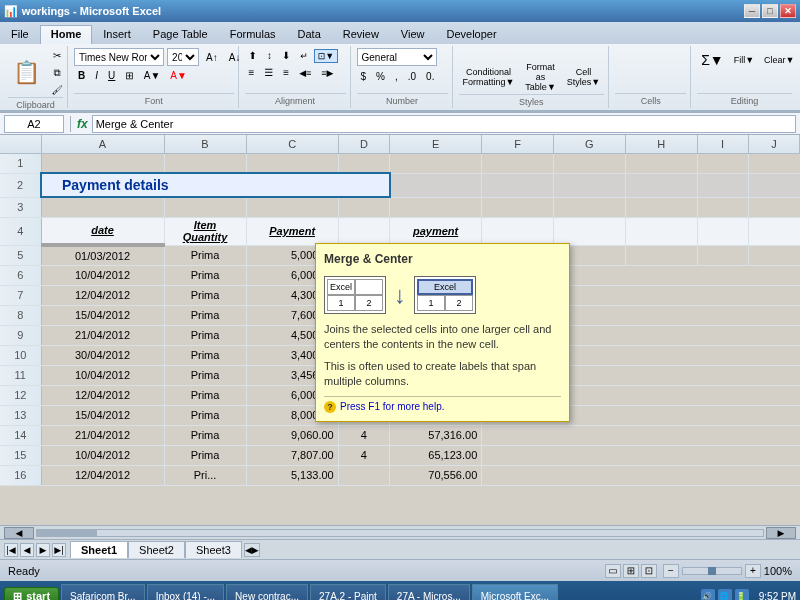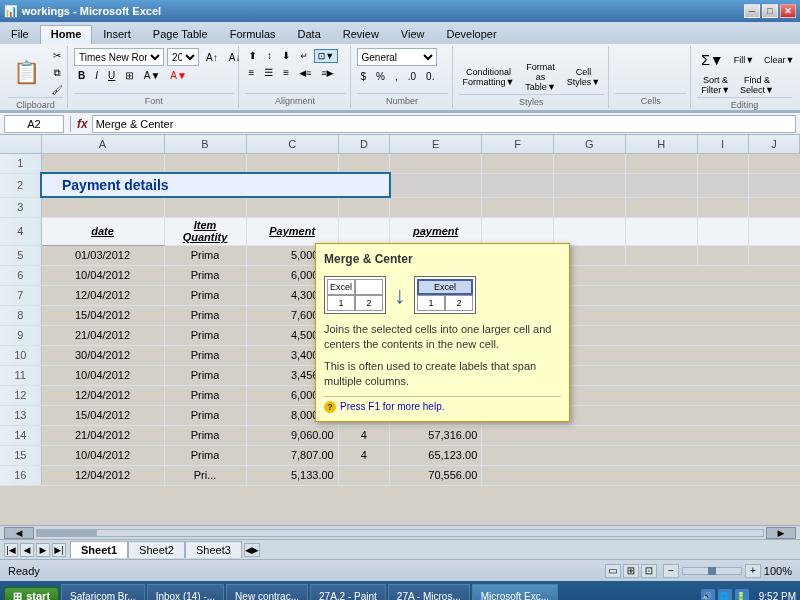--- a/index.html
+++ b/index.html
@@ -120,21 +120,21 @@
       font-size: 11px;
       padding: 0 3px;
       text-align: center;
     }
     .formula-separator {
       width: 1px; height: 16px;
       background: #a0b0c0;
       margin: 0 2px;
     }
     .fx-label {
-      font-size: 12px; color: #7f1d1d; font-style: italic; font-weight: bold;
+      font-size: 12px; color: #15803d; font-style: italic; font-weight: bold;
     }
     .formula-input {
       flex: 1; height: 18px;
       border: 1px solid #a0b0c8;
       background: white;
       font-size: 11px;
       padding: 0 3px;
     }
     .sheet-tab {
       padding: 2px 10px;
@@ -374,24 +374,20 @@
 
     <div class="ribbon-group" style="min-width:80px;">
       <div class="ribbon-group-label">Cells</div>
     </div>
 
     <div class="ribbon-group" style="min-width:100px; border-right:none;">
       <div class="ribbon-row" style="gap:2px; margin-top:2px;">
         <button class="tb-btn" style="font-size:14px;">Σ▼</button>
         <button class="tb-btn" style="font-size:9px;">Fill▼</button>
         <button class="tb-btn" style="font-size:9px;">Clear▼</button>
-      </div>
-      <div class="ribbon-row" style="gap:2px; margin-top:3px;">
-        <button class="tb-btn" style="font-size:9px;">Sort &amp;<br>Filter▼</button>
-        <button class="tb-btn" style="font-size:9px;">Find &amp;<br>Select▼</button>
       </div>
       <div class="ribbon-group-label">Editing</div>
     </div>
   </div>
 </div>
 
 <div class="formula-bar">
   <input class="name-box" type="text" value="A2" style="">
   <span class="formula-separator"></span>
   <span class="fx-label">fx</span>
@@ -453,21 +449,21 @@
           <td style="border-right:1px solid #d8e0e8; border-bottom:1px solid #d8e0e8;"></td>
           <td style="border-right:1px solid #d8e0e8; border-bottom:1px solid #d8e0e8;"></td>
           <td style="border-right:1px solid #d8e0e8; border-bottom:1px solid #d8e0e8;"></td>
           <td style="border-right:1px solid #d8e0e8; border-bottom:1px solid #d8e0e8;"></td>
           <td style="border-right:1px solid #d8e0e8; border-bottom:1px solid #d8e0e8;"></td>
           <td style="border-bottom:1px solid #d8e0e8;"></td>
         </tr>
 
         <tr style="height:28px; background:#f0f4f8;">
           <td style="width:40px; text-align:center; background:linear-gradient(to right,#e8eef4,#dce8f0); border-right:1px solid #b0bcc8; border-bottom:1px solid #d8e0e8; font-size:11px; color:#555;">4</td>
-          <td style="border-right:1px solid #d8e0e8; border-bottom:1px solid #a3a3a3; padding:0 4px; text-align:center; font-weight:bold; font-style:italic; text-decoration:underline;">date</td>
+          <td style="border-right:1px solid #d8e0e8; border-bottom:4px solid #a3a3a3; padding:0 4px; text-align:center; font-weight:bold; font-style:italic; text-decoration:underline;">date</td>
           <td style="border-right:1px solid #d8e0e8; border-bottom:1px solid #d8e0e8; padding:0 4px; text-align:center; font-weight:bold; font-style:italic; text-decoration:underline;">Item<br>Quantity</td>
           <td style="border-right:1px solid #d8e0e8; border-bottom:1px solid #d8e0e8; padding:0 4px; text-align:center; font-weight:bold; font-style:italic; text-decoration:underline;">Payment</td>
           <td style="border-right:1px solid #d8e0e8; border-bottom:1px solid #d8e0e8;"></td>
           <td style="border-right:1px solid #d8e0e8; border-bottom:1px solid #d8e0e8; padding:0 4px; text-align:center; font-weight:bold; font-style:italic; text-decoration:underline;">payment</td>
           <td style="border-right:1px solid #d8e0e8; border-bottom:1px solid #d8e0e8;"></td>
           <td style="border-right:1px solid #d8e0e8; border-bottom:1px solid #d8e0e8;"></td>
           <td style="border-right:1px solid #d8e0e8; border-bottom:1px solid #d8e0e8;"></td>
           <td style="border-right:1px solid #d8e0e8; border-bottom:1px solid #d8e0e8;"></td>
           <td style="border-bottom:1px solid #d8e0e8;"></td>
         </tr>

